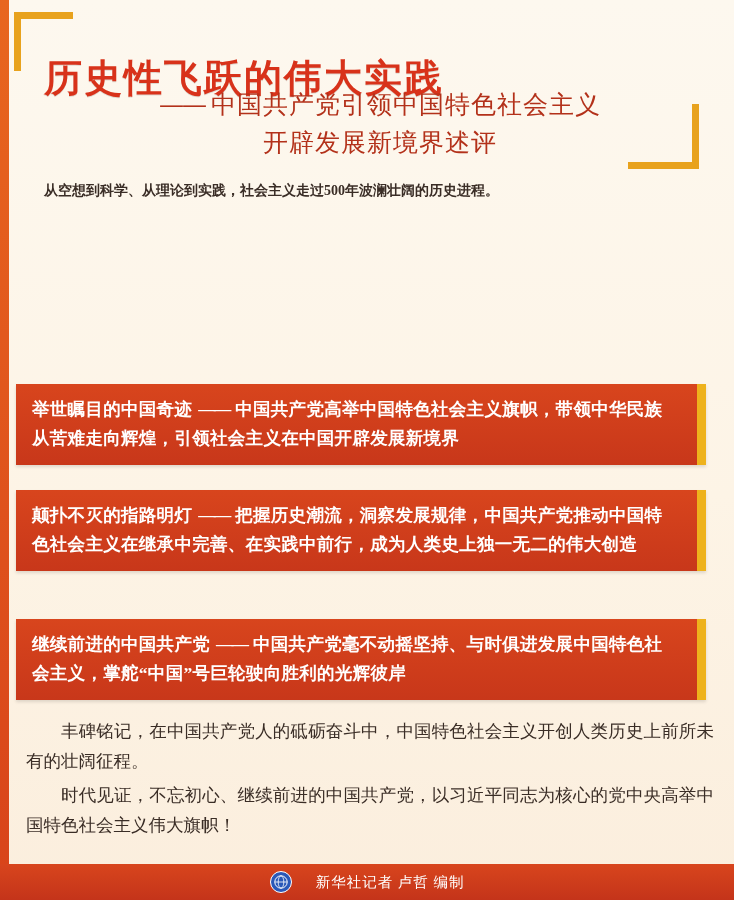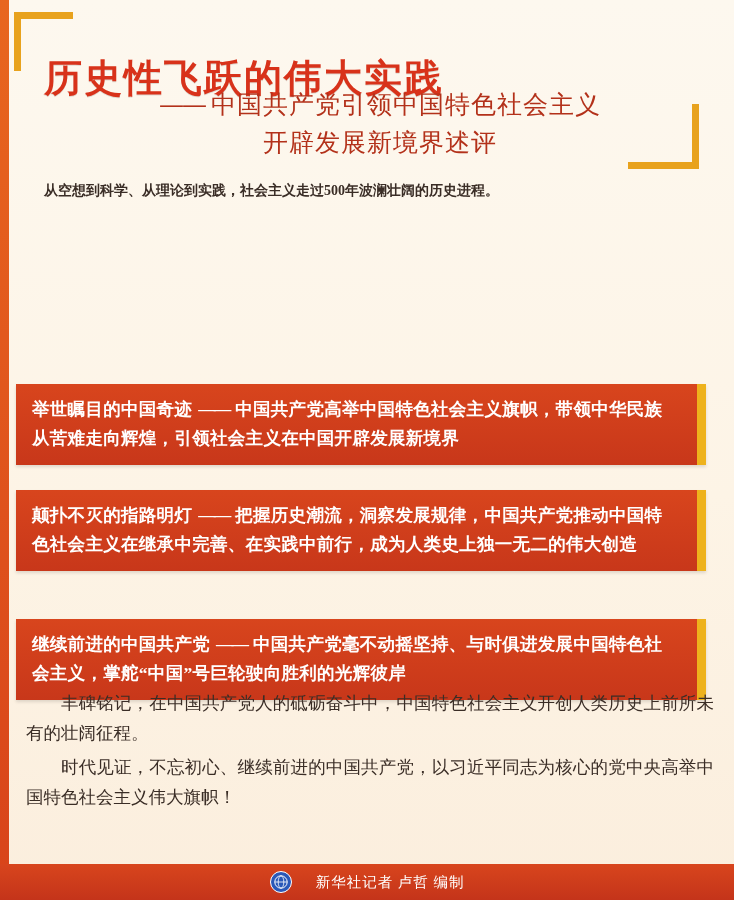--- a/index.html
+++ b/index.html
@@ -98,21 +98,21 @@
     font-weight: bold;
   }
   .intro p {
     margin: 0 0 2px 0;
     text-indent: 2em;
   }
 
   .outro {
     position: absolute;
     left: 26px;
-    top: 688px;
+    top: 716px;
     width: 688px;
     font-size: 17.5px;
     line-height: 30px;
     color: #3a2d26;
     text-align: justify;
   }
   .outro p {
     margin: 0 0 4px 0;
     text-indent: 2em;
   }

